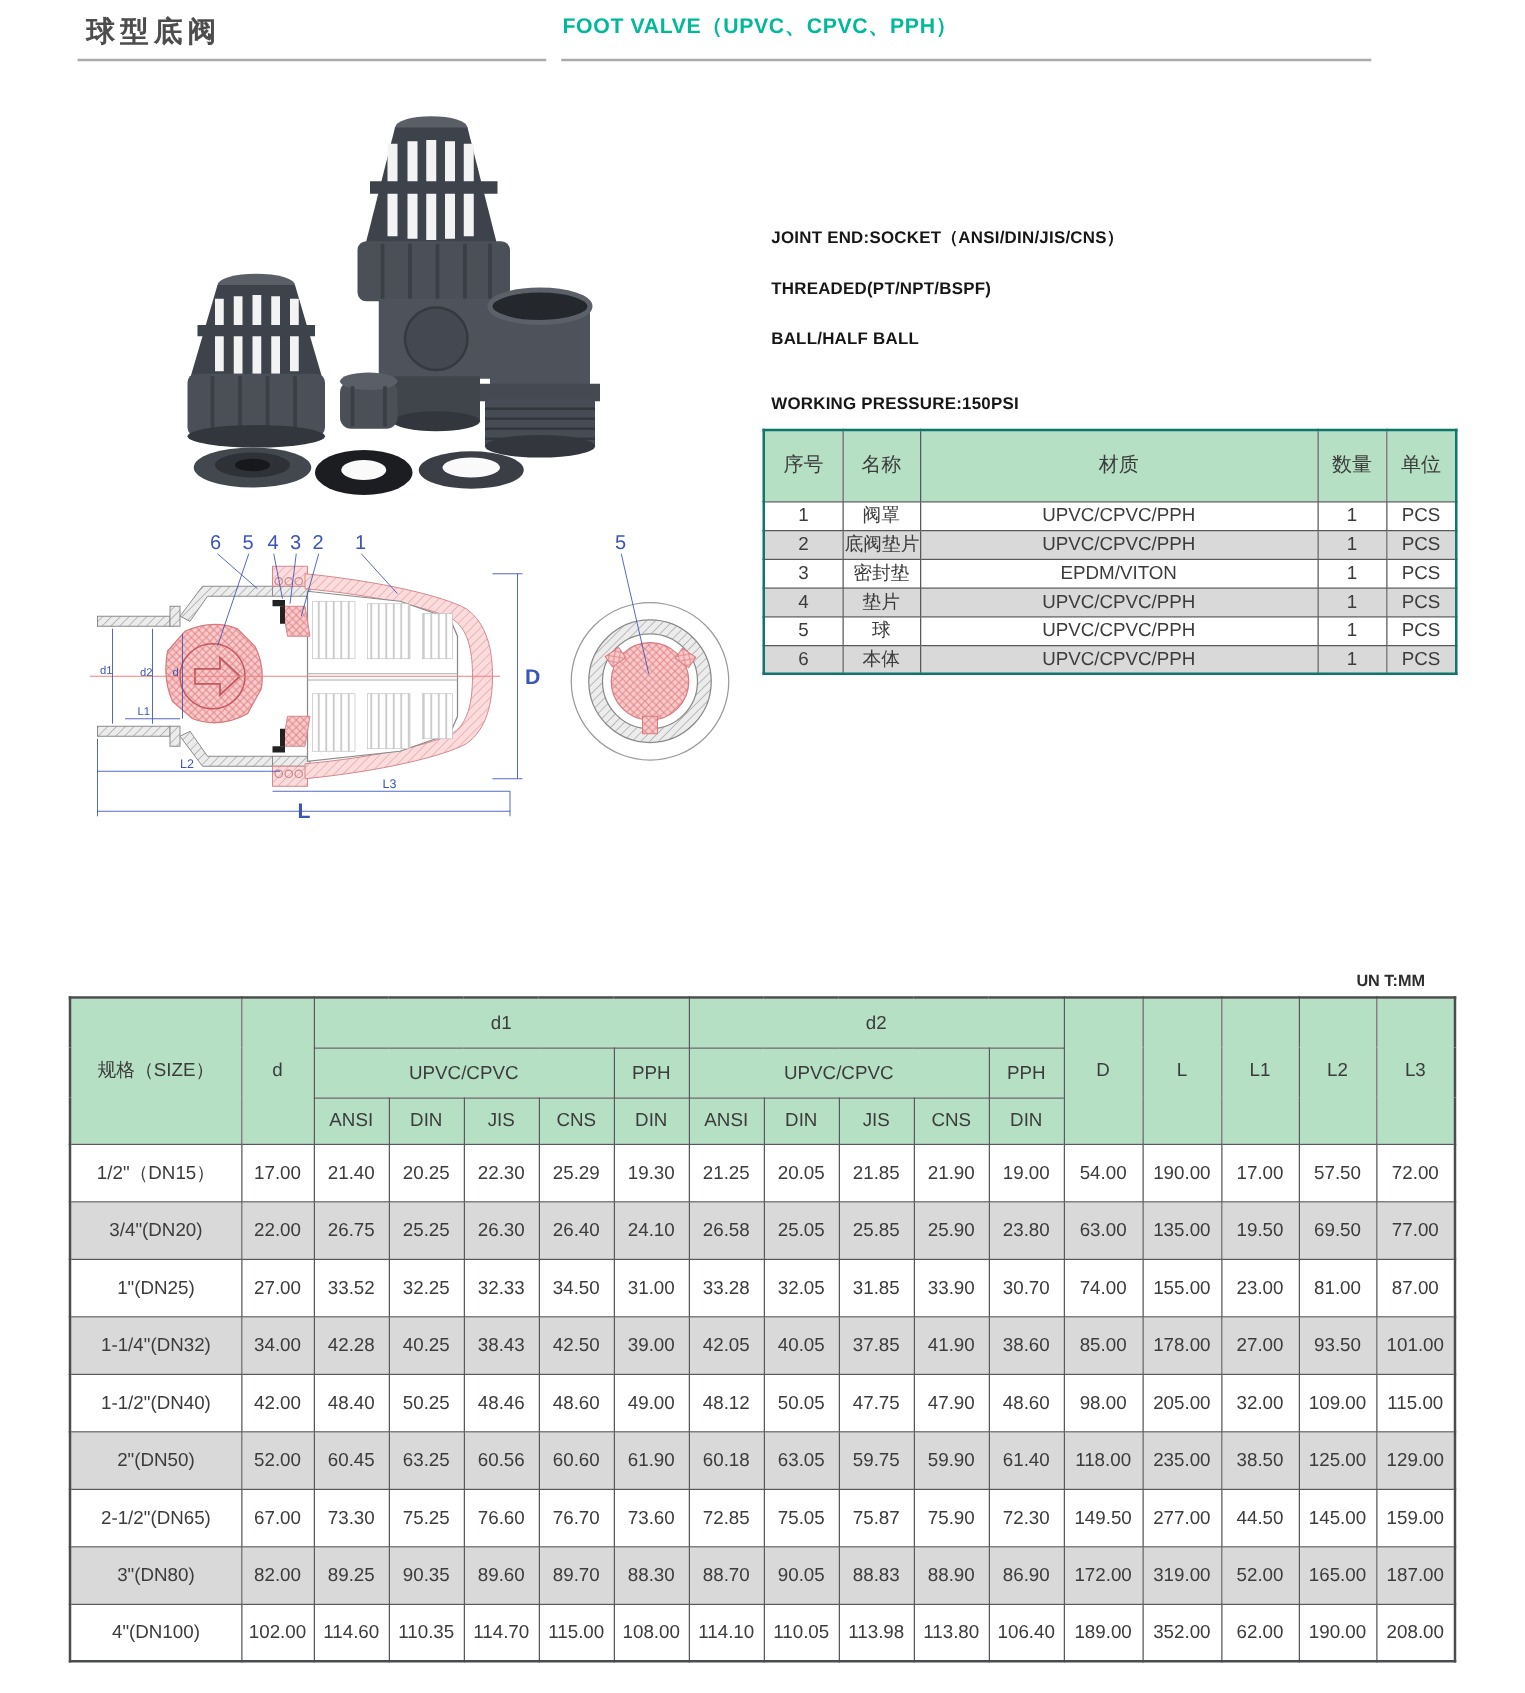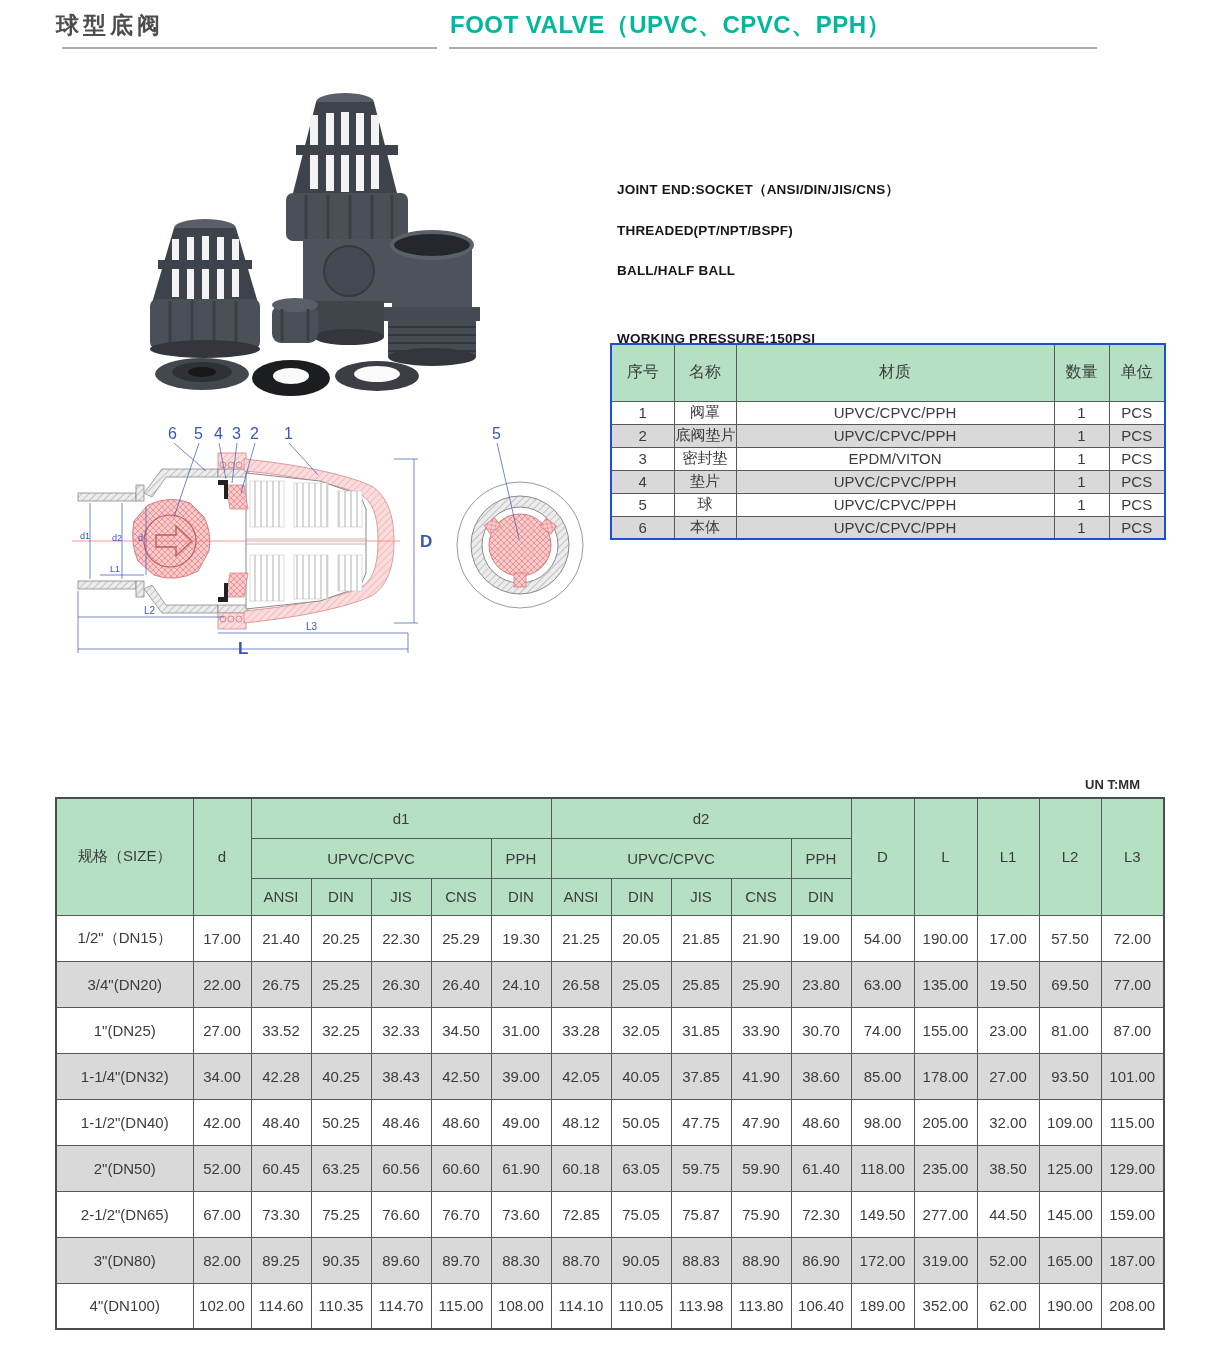--- a/index.html
+++ b/index.html
@@ -2,44 +2,44 @@
 <html><head>
 <meta charset="utf-8">
 <style>
   * { box-sizing: border-box; }
   html,body { margin:0; padding:0; }
   body {
     width:1220px; height:1354px; position:relative; background:#fff;
     font-family:"Liberation Sans","DejaVu Sans",sans-serif; color:#3c3c3c;
   }
   
-  .title-cn { position:absolute; left:56px; top:10px; font-size:23px; font-weight:bold;
+  .title-cn { position:absolute; left:69px; top:10px; font-size:23px; font-weight:bold;
               color:#4d4d4d; letter-spacing:4px; }
-  .title-en { position:absolute; left:450px; top:9px; font-size:24px; font-weight:bold;
+  .title-en { position:absolute; left:450px; top:9px; font-size:17px; font-weight:bold;
               letter-spacing:0.5px; }
   .rule { position:absolute; top:47px; height:2px; background:#ababab; }
   .rule1 { left:62px;  width:375px; }
   .rule2 { left:449px; width:648px; }
 
   
   .photo   { position:absolute; left:60px; top:85px; }
   .drawing { position:absolute; left:60px; top:423px; }
 
   
   .specs { position:absolute; left:617px; top:181px; width:560px; height:165px;
            font-size:13.5px; font-weight:bold; color:#161616; letter-spacing:0.2px; }
   .spec-line { position:absolute; left:0; white-space:nowrap; }
-  .spec-0 { top:0; }  .spec-1 { top:42px; }  .spec-2 { top:82px; }  .spec-3 { top:150px;text-align:right; }
+  .spec-0 { top:0; }  .spec-1 { top:42px; }  .spec-2 { top:82px; }  .spec-3 { top:134px;text-align:right; }
 
   
   table { border-collapse:collapse; table-layout:fixed; }
   th, td { border:1px solid #58595b; text-align:center; vertical-align:middle;
            overflow:hidden; white-space:nowrap; font-weight:normal; }
   .parts-table { position:absolute; left:610px; top:343px; width:554px;
-                 font-size:15px; border:2px solid #1d4ed8; }
+                 font-size:15px; border:2px solid #0f766e; }
   .parts-table thead th { background:#b5e0c4; height:57px; font-size:16px; }
   .parts-table tbody td { height:23px; background:#fff; }
   .parts-table tbody tr:nth-child(even) td { background:#d9d9d9; }
 
   
   .unit-note { position:absolute; left:1000px; top:777px; width:140px; text-align:right;
                font-size:13px; font-weight:bold; color:#2e2e2e; }
   .dim-table { position:absolute; left:55px; top:797px; width:1108px;
                font-size:15px; border:2px solid #4b4c4e; }
   .dim-table thead th { background:#b5e0c4; }

